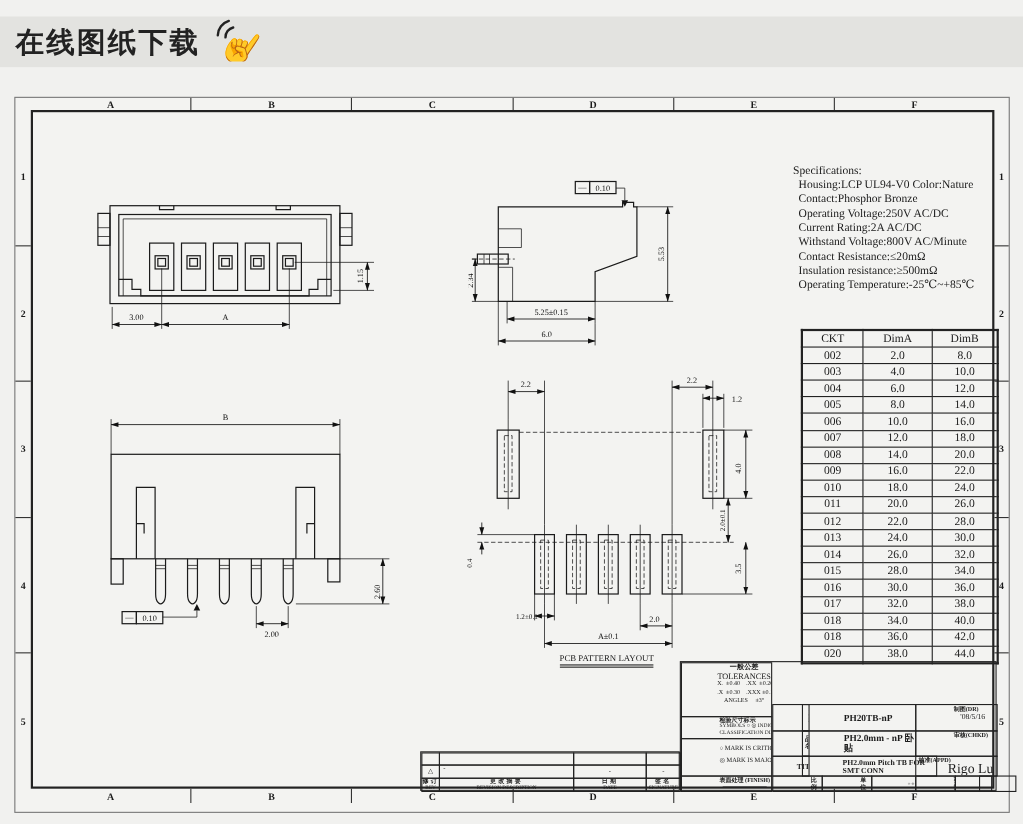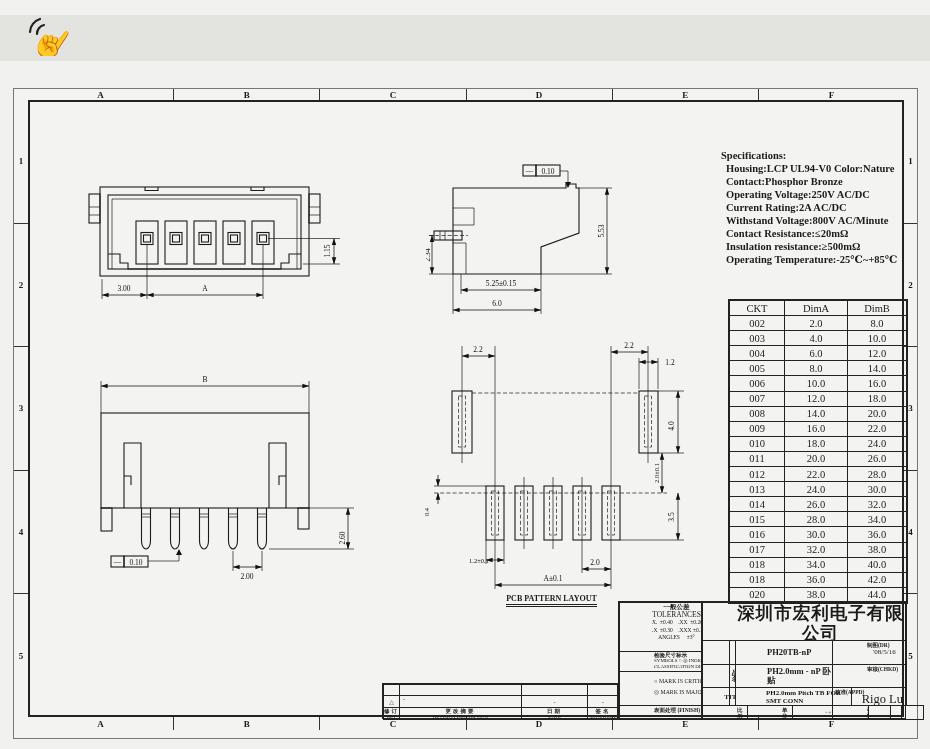--- a/index.html
+++ b/index.html
@@ -14,37 +14,37 @@
   .strip-bottom{left:14px;right:13px;bottom:8px;height:13px;}
   .strip-left{left:0;top:11px;width:14px;bottom:21px;flex-direction:column;}
   .strip-right{right:0;top:11px;width:13px;bottom:21px;flex-direction:column;}
   .strip .cell{flex:1;display:flex;align-items:center;justify-content:center;font-size:9px;font-weight:bold;}
   .strip-top .cell,.strip-bottom .cell{border-right:1px solid #333;}
   .strip-top .cell:last-child,.strip-bottom .cell:last-child{border-right:none;}
   .strip-left .cell,.strip-right .cell{border-bottom:1px solid #333;}
   .strip-left .cell:last-child,.strip-right .cell:last-child{border-bottom:none;}
   .abs{position:absolute;}
   
-  .specs{left:707px;top:60px;width:186px;font-size:10.5px;font-weight:bold;line-height:13px;}
+  .specs{left:707px;top:60px;width:186px;font-size:10.5px;font-weight:normal;line-height:13px;}
   .spec-line{padding-left:5px;white-space:nowrap;}
   
   .pin-table{left:714px;top:210px;border-collapse:collapse;table-layout:fixed;}
   .pin-table th,.pin-table td{border:1px solid #222;font-size:10.5px;font-weight:normal;text-align:center;height:14.1px;padding:0;}
   .pin-table{border:2px solid #222;}
   .col-ckt{width:54px;} .col-a{width:62px;} .col-b{width:58px;}
   
   svg text{font-family:"Liberation Serif","DejaVu Serif",serif;fill:#111;}
   .ol{fill:none;stroke:#1b1b1b;stroke-width:1.1px;}
   .tl{fill:none;stroke:#1b1b1b;stroke-width:0.7px;}
   .dm{fill:none;stroke:#1b1b1b;stroke-width:0.8px;marker-start:url(#ar);marker-end:url(#ar);}
   .am{fill:none;stroke:#1b1b1b;stroke-width:0.8px;marker-end:url(#ar);}
   .dsh{stroke-dasharray:4 2.2;}
   .d{font-size:7.5px;text-anchor:middle;}
   .ds{font-size:6.5px;text-anchor:middle;}
-  .pcb-label{left:480px;top:505px;width:115px;text-align:center;font-size:8px;font-weight:bold;}
+  .pcb-label{left:480px;top:505px;width:115px;text-align:center;font-size:8px;font-weight:normal;}
   .pcb-label span{border-bottom:3px double #222;padding-bottom:1px;}
   
   .title-block{left:604px;top:512px;width:288px;height:118px;border:1px solid #222;box-sizing:border-box;font-family:"Liberation Serif","DejaVu Serif",serif;}
   .tb{position:absolute;box-sizing:border-box;border:1px solid #222;overflow:hidden;padding-left:32px;}
   .lab{font-size:5.5px;font-weight:bold;line-height:6px;}
   .company-cn{font-size:17.5px;font-weight:bold;text-align:center;letter-spacing:1px;line-height:20px;}
   .tol-cn{font-size:6.5px;font-weight:bold;text-align:center;line-height:8px;}
   .tol-en{font-size:7.5px;text-align:center;line-height:8px;}
   .tol-l{font-size:5.5px;text-align:center;line-height:7.5px;white-space:pre;}
   .insp-l{font-size:5px;line-height:6.2px;padding-left:2px;white-space:nowrap;}
@@ -66,20 +66,21 @@
     <marker id="ar" viewBox="0 0 10 8" markerWidth="9" markerHeight="7" refX="9.5" refY="4" orient="auto-start-reverse">
       <path d="M0,0.8 L10,4 L0,7.2 Z" fill="#111"></path>
     </marker>
     <pattern id="hch" width="4.5" height="4.5" patternUnits="userSpaceOnUse" patternTransform="rotate(45)">
       <line x1="0" y1="0" x2="0" y2="4.5" stroke="#444" stroke-width="1"></line>
     </pattern>
   </defs>
 </svg>
 
 <div class="banner">
+  <span class="banner-title">在线图纸下载</span>
   <svg class="hand" width="46" height="40" viewBox="0 0 46 40">
     <g fill="none" stroke="#222" stroke-width="2.2" stroke-linecap="round">
       <path d="M6,16 A14,14 0 0 1 16,3"></path>
       <path d="M13,18 A9,9 0 0 1 20,9"></path>
     </g>
     <text x="10" y="36" font-size="32" transform="rotate(35 26 24)" fill="#222">☝</text>
   </svg>
 </div>
 
 <div class="sheet">
@@ -432,24 +433,20 @@
     </div>
     <div class="tb" style="left:0;top:69px;width:83px;height:35px">
       <div class="marks-l" style="padding-top:4px">○ MARK IS CRITICAL DIM.</div>
       <div class="marks-l">◎ MARK IS MAJOR DIM.</div>
     </div>
     <div class="tb" style="left:0;top:103px;width:83px;height:15px">
       <div class="lab" style="padding:1px 0 0 2px">表面处理 (FINISH)</div>
       <div style="border-bottom:1px solid #222;width:40px;margin:2px auto 0"></div>
     </div>
 
-    <div class="tb" style="left:83px;top:0;width:205px;height:39px">
-      <div class="company-cn">深圳市宏利电子有限公司</div>
-
-    </div>
 
     <div class="tb" style="left:83px;top:38px;width:28px;height:25px">
       <div class="lab" style="text-align:center;padding-top:5px">工程</div>
       <div class="lab" style="text-align:center">图号</div>
     </div>
     <div class="tb" style="left:110px;top:38px;width:104px;height:25px;display:flex;align-items:center">
       <span class="fld-val" style="padding-left:5px">PH20TB-nP</span>
     </div>
     <div class="tb" style="left:213px;top:38px;width:75px;height:25px">
       <div class="lab" style="padding:1px 0 0 2px">制图(DR)</div>

